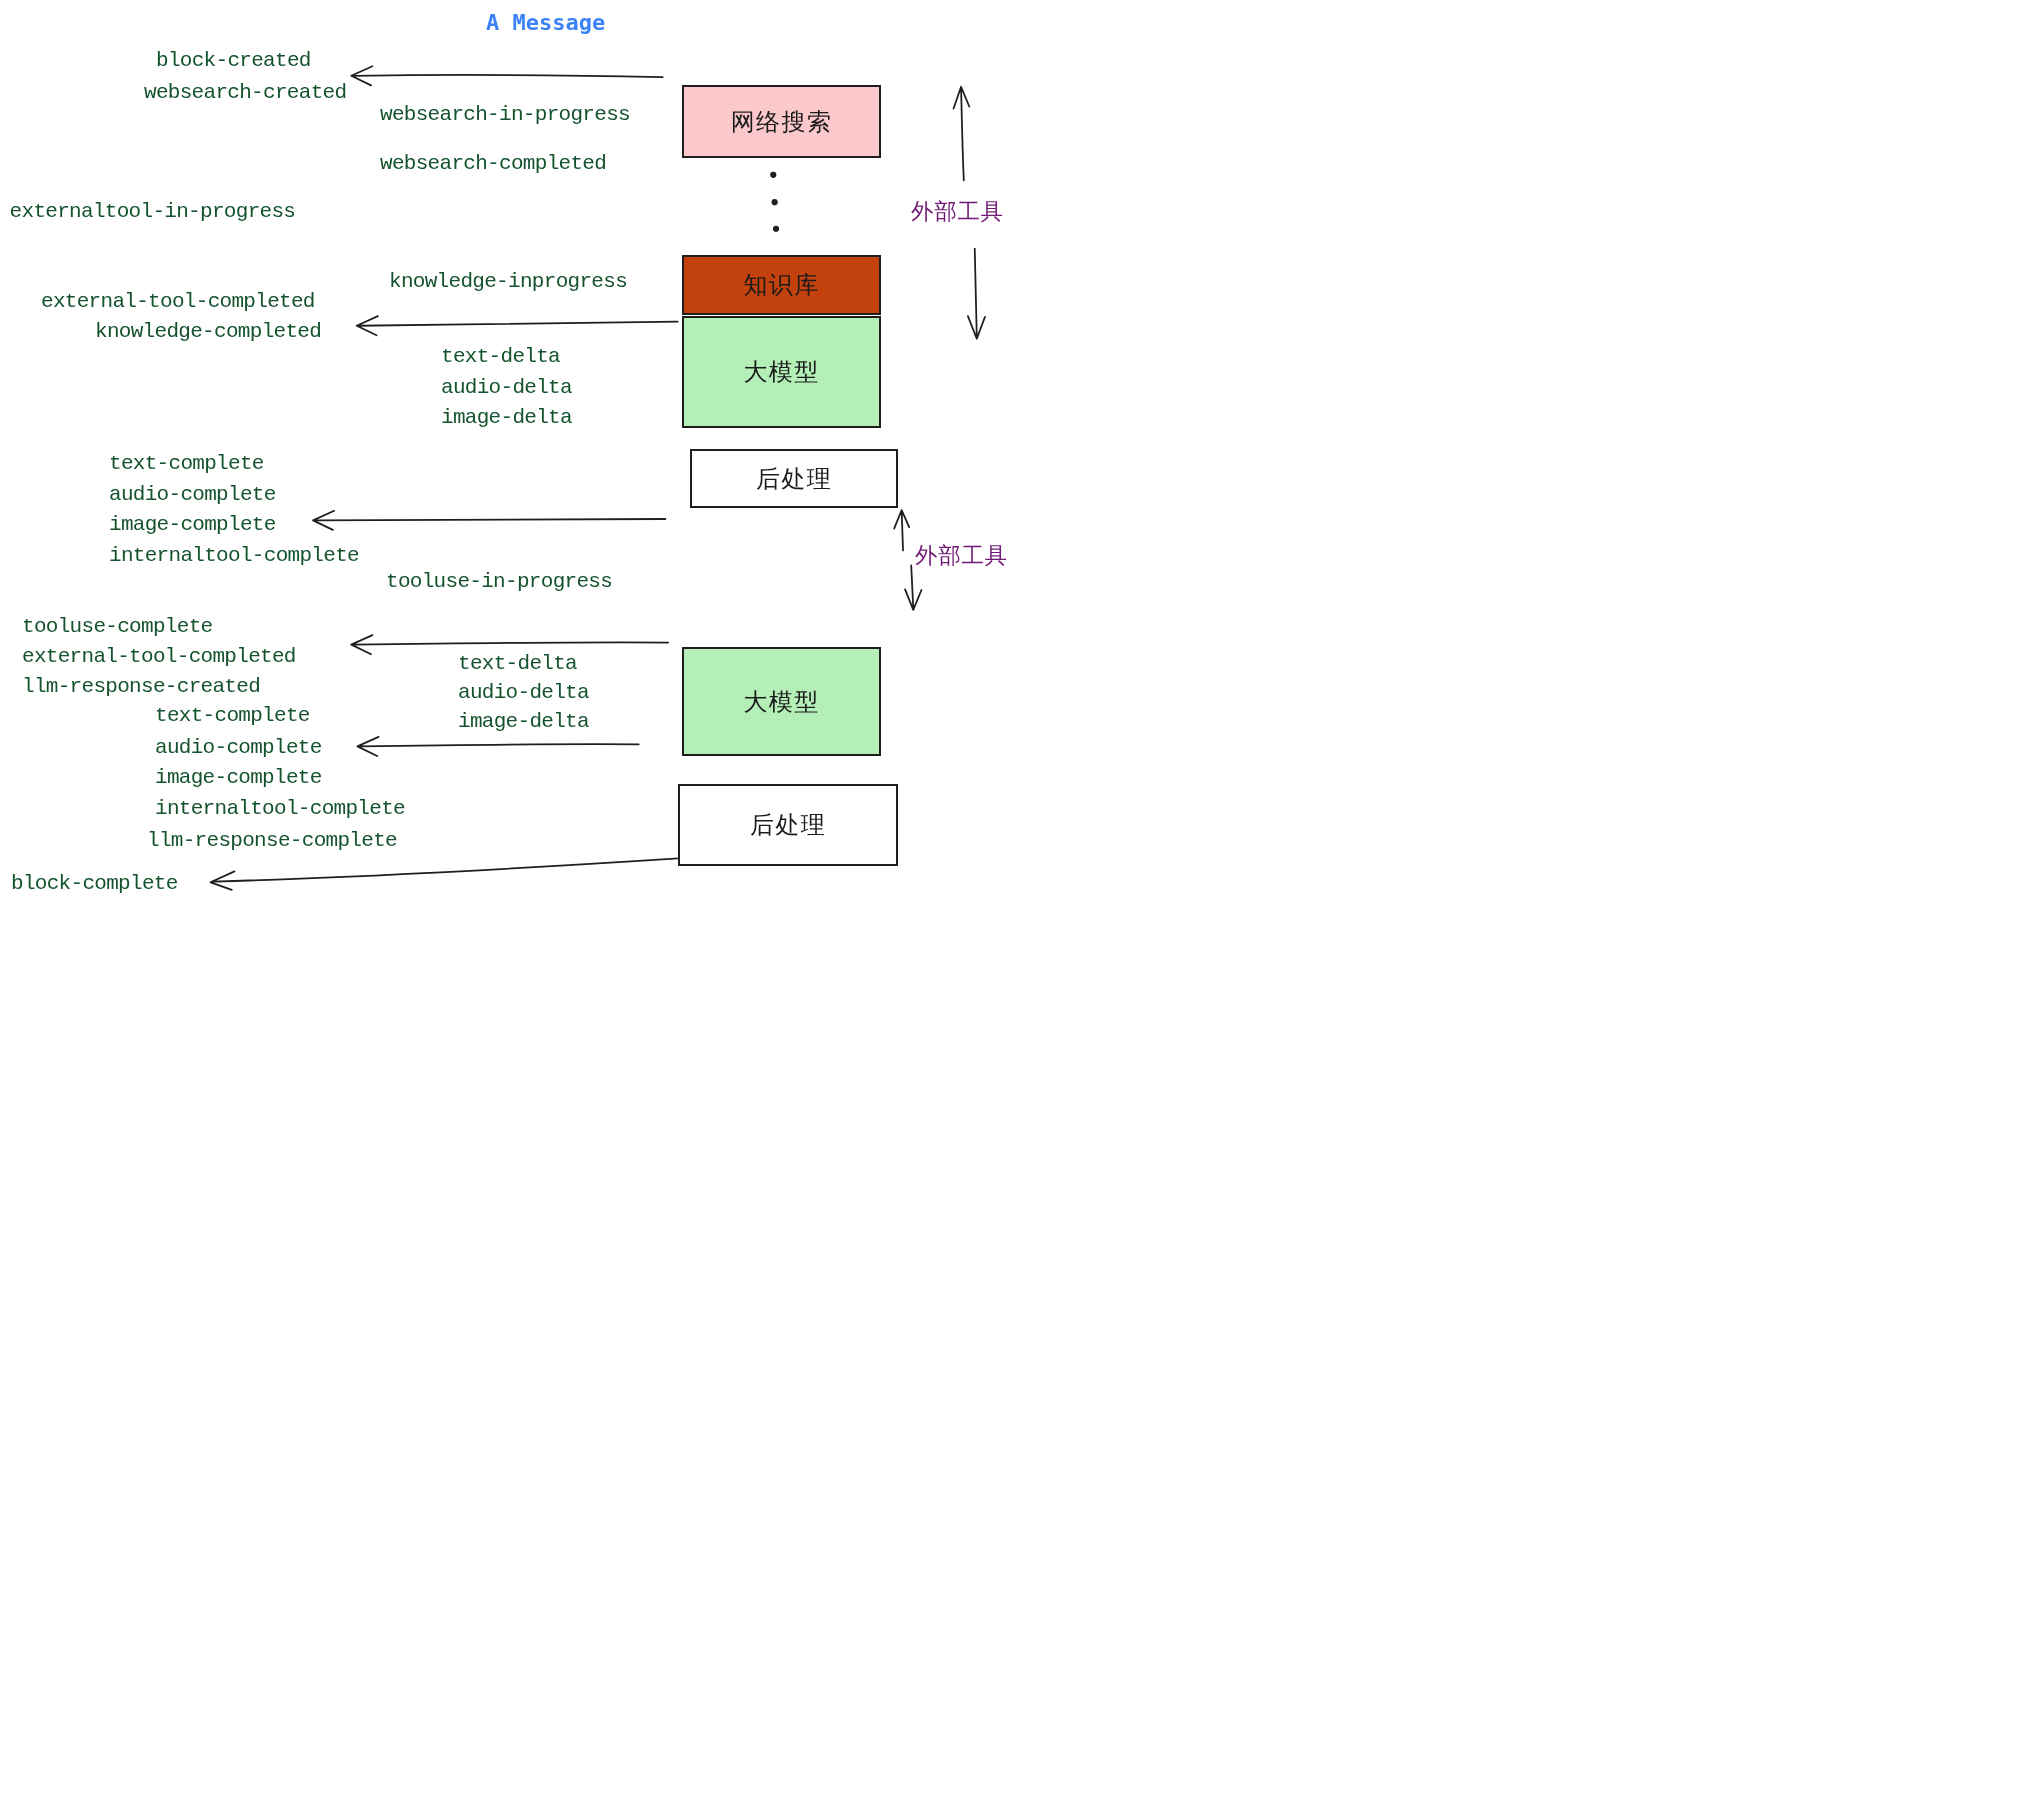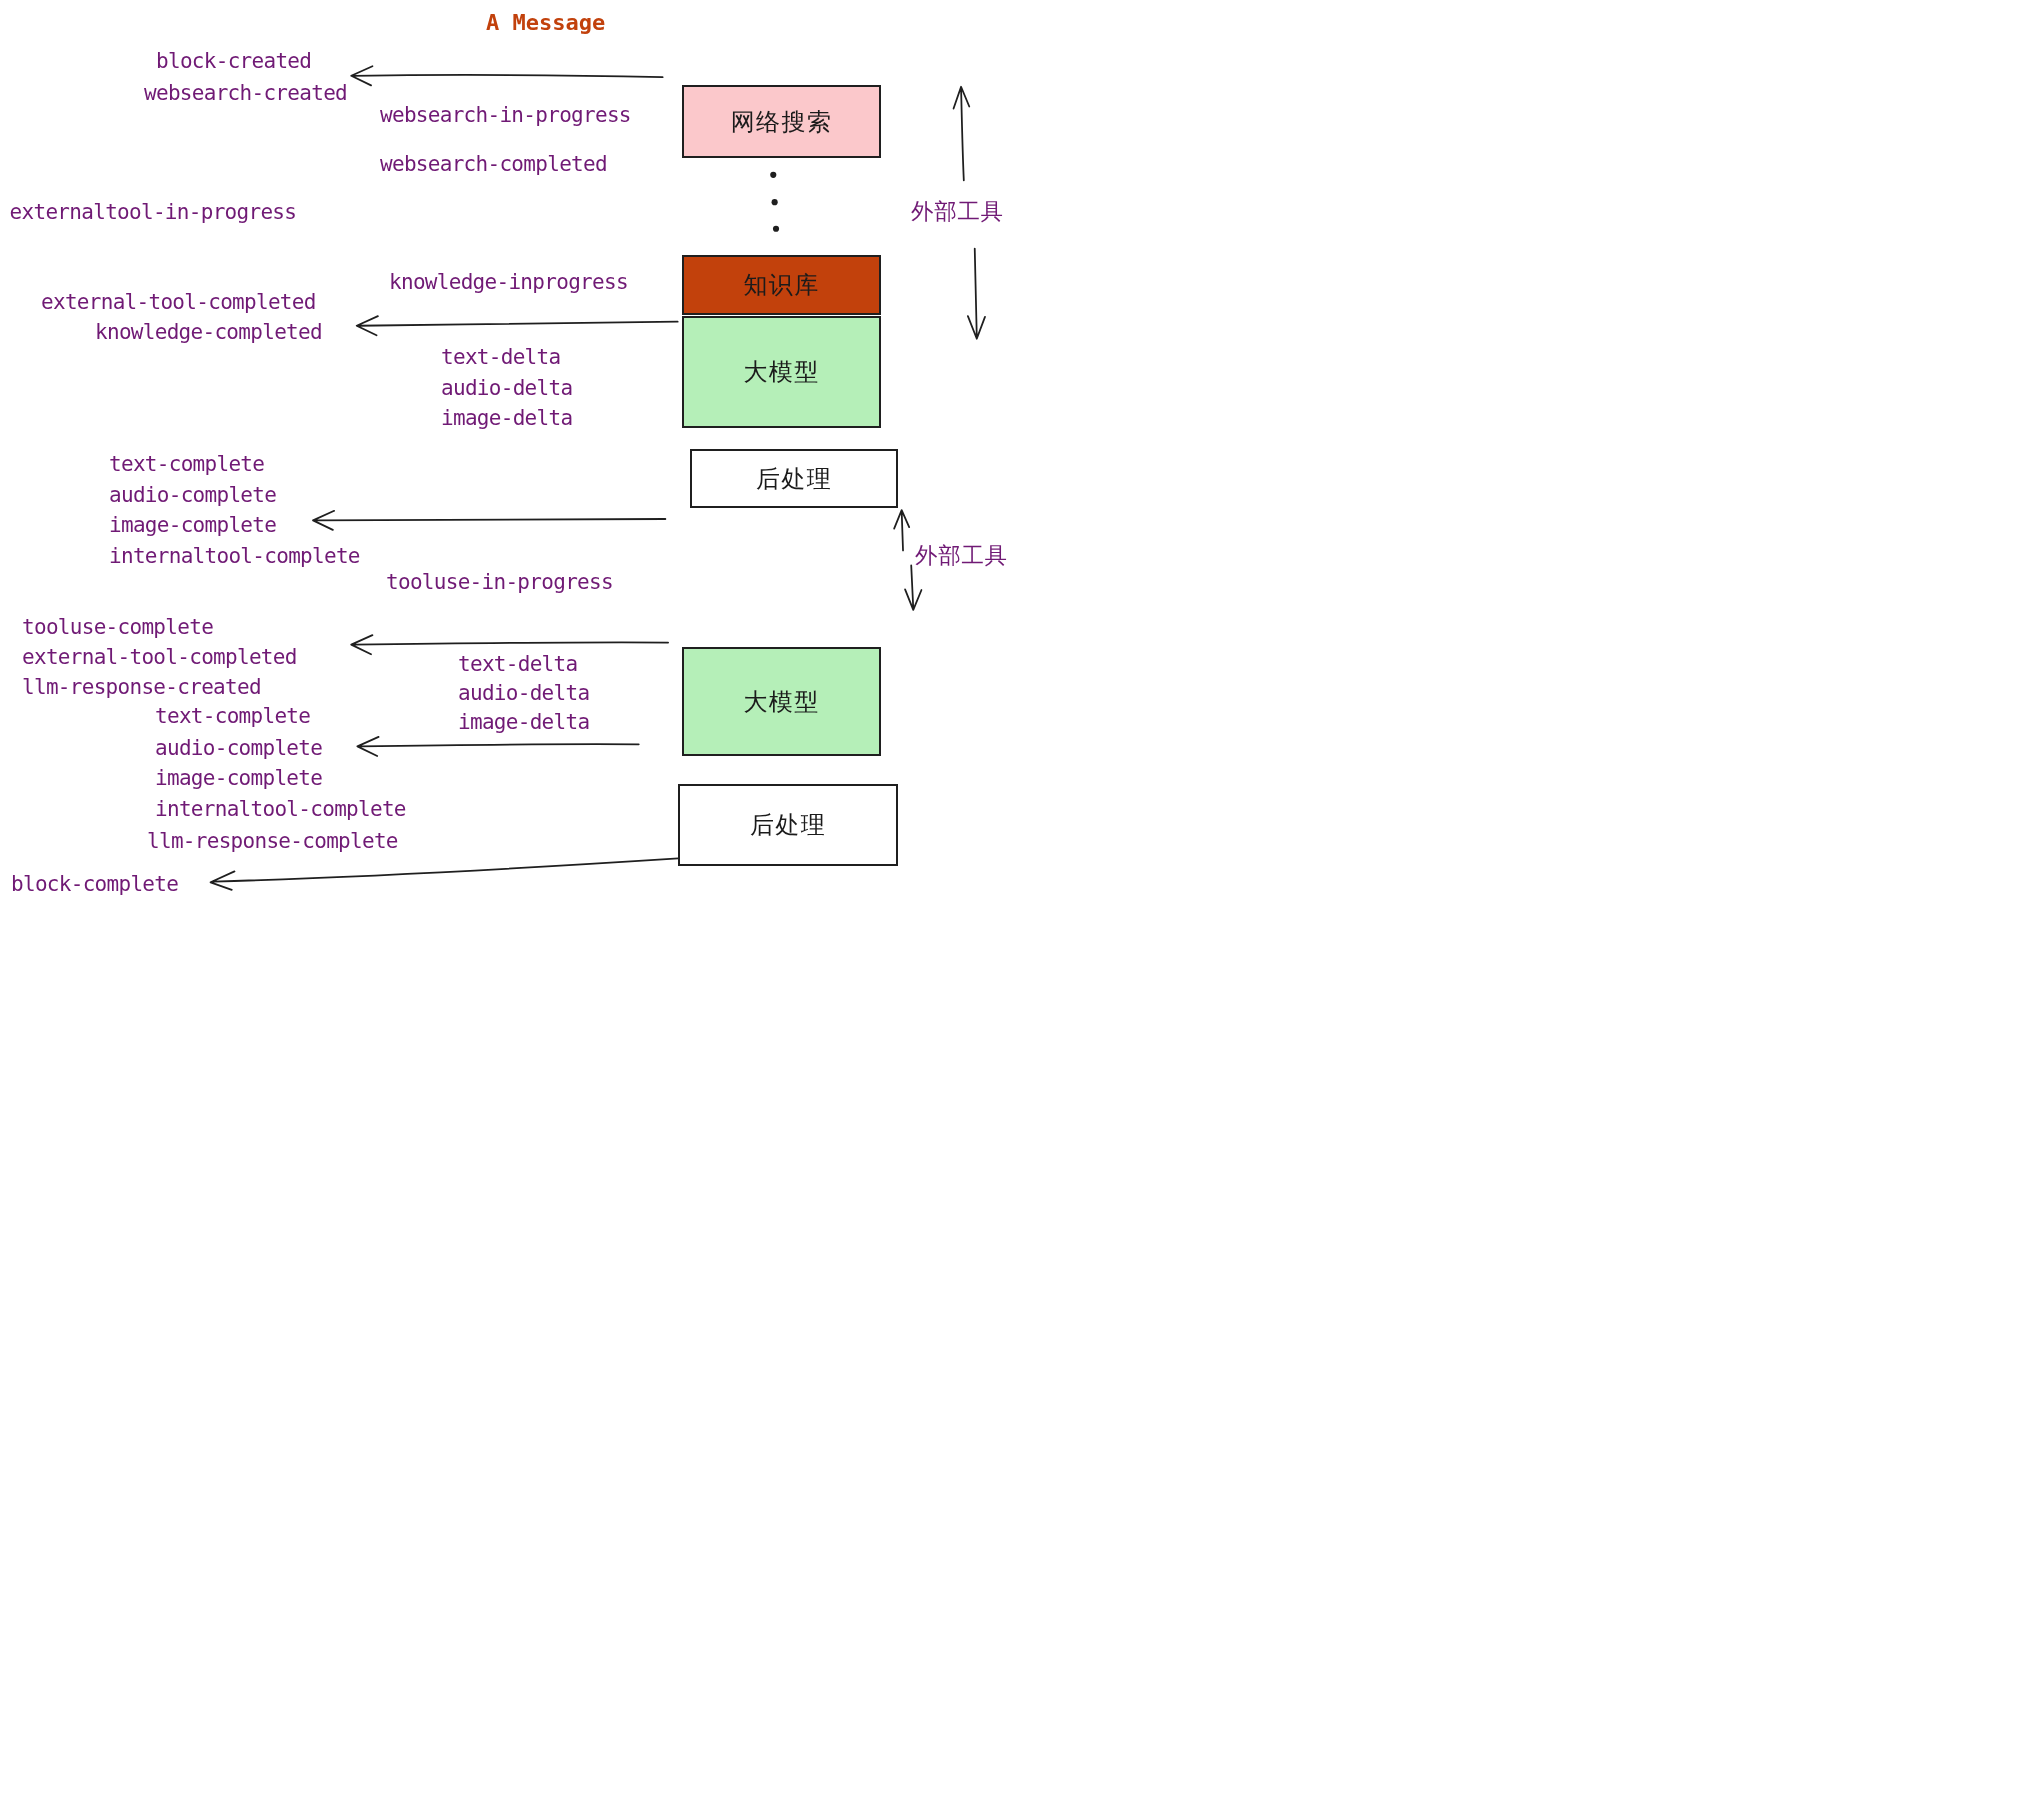--- a/index.html
+++ b/index.html
@@ -15,29 +15,30 @@
   .arrows-layer{
     position:absolute;
     left:0;top:0;
     width:1018px;height:898px;
   }
   .evt{
     position:absolute;
     font-size:21px;
     line-height:24px;
     white-space:nowrap;
-    color:#701a75;
+    color:#14532d;
     letter-spacing:-0.7px;
+    font-family:Liberation Mono, monospace;
   }
   .title{
     position:absolute;
     font-size:22px;
     font-weight:bold;
     white-space:nowrap;
-    color:#c2410c;
+    color:#3b82f6;
     text-align:center;
   }
   .box{
     position:absolute;
     border:2px solid #1f1f1f;
     display:flex;
     align-items:center;
     justify-content:center;
     box-sizing:border-box;
   }

